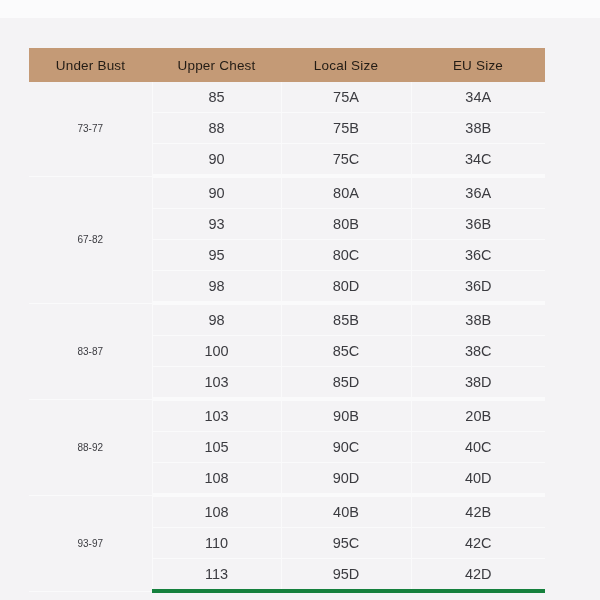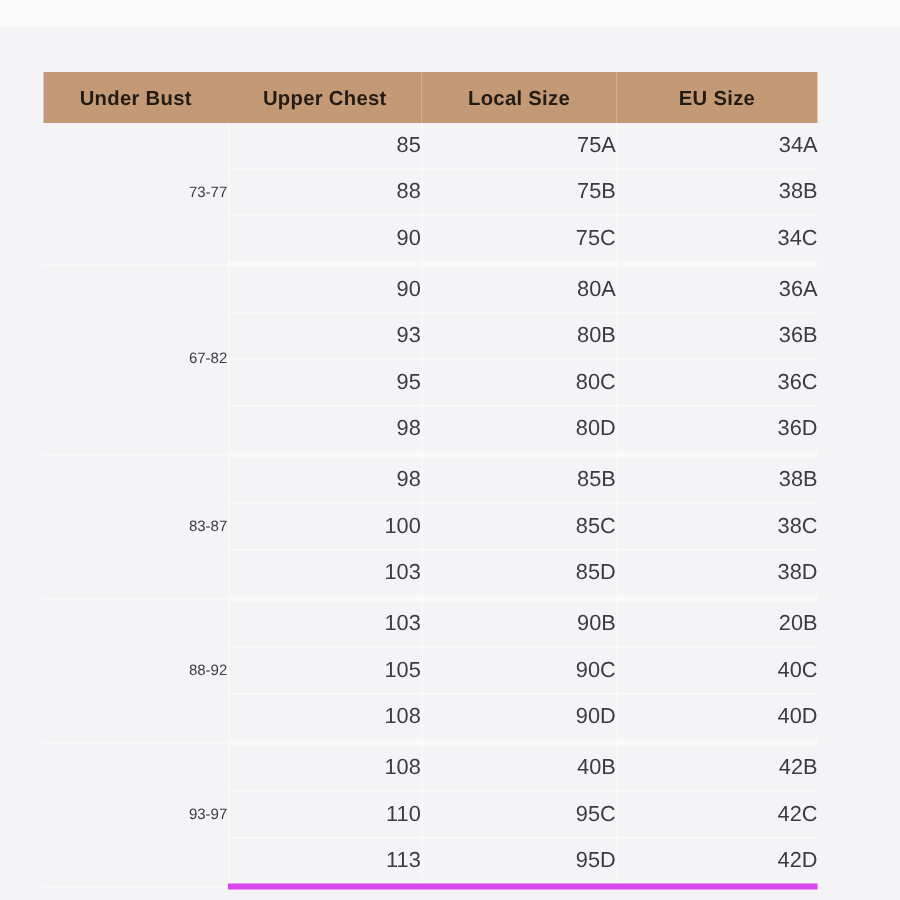--- a/index.html
+++ b/index.html
@@ -45,53 +45,53 @@
   }
   table.size-chart col.c-under  { width: 123px; }
   table.size-chart col.c-upper  { width: 129px; }
   table.size-chart col.c-local  { width: 130px; }
   table.size-chart col.c-eu     { width: 134px; }
 
   thead th {
     background: #c49a76;
     color: #231c15;
     font-size: 13.5px;
-    font-weight: bold;
+    font-weight: normal;
     letter-spacing: 0.2px;
     height: 34px;
     padding: 0;
     text-align: center;
     vertical-align: middle;
     border: none;
     white-space: nowrap;
   }
   tbody td {
     height: 30px;
     padding: 0;
-    text-align: right;
+    text-align: center;
     vertical-align: middle;
     font-size: 14.5px;
     color: #3b3b40;
     background: #f4f3f5;
     border-bottom: 1px solid #fafafb;
     border-right: 1px solid #fafafb;
     white-space: nowrap;
   }
   tbody td.under-bust {
     font-size: 10px;
     color: #3b3b40;
     border-right: 1px solid #fafafb;
     border-bottom: 1px solid #fafafb;
   }
   
   tbody tr.group-end > td {
     border-bottom: 4px solid #fafafb;
   }
   tbody tr:last-child > td {
-    border-bottom: 4px solid #d946ef;
+    border-bottom: 4px solid #15803d;
     margin-top: 36px;
   }
   tbody td:last-child {
     border-right: none;
   }
   
   tbody td.under-bust.spanning {
     border-bottom: 1px solid #fafafb;
   }
 </style>

